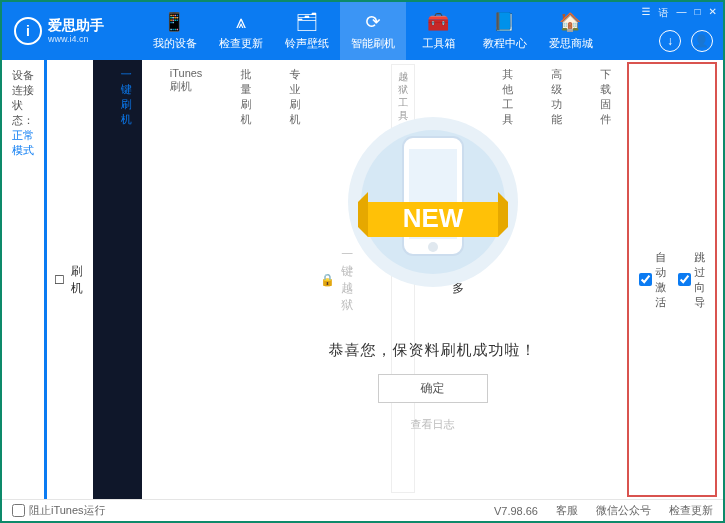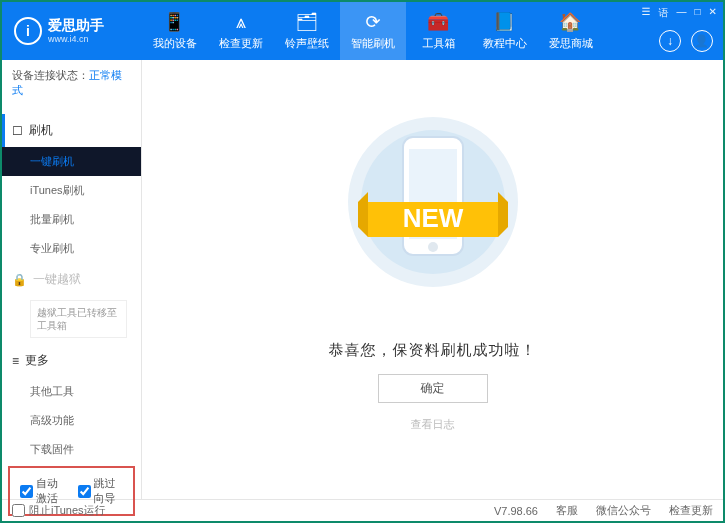--- a/index.html
+++ b/index.html
@@ -12,21 +12,21 @@
 .logo-text .sub { font-size: 9px; opacity: 0.8; }
 .nav { display: flex; flex: 1; height: 100%; }
 .nav-item { width: 66px; display: flex; flex-direction: column; align-items: center; justify-content: center; font-size: 11px; cursor: pointer; gap: 3px; }
 .nav-item.active { background: #3b95f5; }
 .nav-item .icon { font-size: 18px; }
 .titlebar-right { position: absolute; right: 6px; top: 4px; display: flex; gap: 8px; font-size: 10px; }
 .tb-icon { cursor: pointer; opacity: 0.9; }
 .circle-btns { position: absolute; right: 10px; bottom: 8px; display: flex; gap: 10px; }
 .circle-btn { width: 22px; height: 22px; border: 1.5px solid #fff; border-radius: 50%; display: flex; align-items: center; justify-content: center; font-size: 12px; cursor: pointer; }
 .body { display: flex; height: calc(100% - 58px - 22px); }
-.sidebar { width: 140px; border-right: 1px solid #e5e5e5; display: flex; flex-direction: column; font-size: 12px; color: #555; }
+.sidebar { width: 140px; border-right: 1px solid #e5e5e5; display: flex; font-size: 12px; color: #555; }
 .conn-status { padding: 8px 10px; font-size: 11px; color: #555; }
 .conn-status .mode { color: #0b7bf2; }
 .section-head { display: flex; align-items: center; gap: 6px; padding: 8px 10px; color: #333; }
 .active-bar { border-left: 3px solid #0b7bf2; padding-left: 7px; }
 .sub-item { padding: 7px 10px 7px 28px; cursor: pointer; color: #666; font-size: 11px; }
 .sub-item.active { background: #0f172a; color: #0b7bf2; }
 .lock-head { display: flex; align-items: center; gap: 6px; padding: 8px 10px; color: #bbb; }
 .note-box { margin: 4px 14px 6px 28px; border: 1px solid #eee; padding: 5px 6px; font-size: 10px; color: #999; line-height: 1.3; }
 .checkbox-row { display: flex; gap: 12px; padding: 8px 10px; border: 2px solid #d9534f; margin: 2px 6px; font-size: 11px; align-items: center; }
 .checkbox-row label { display: flex; align-items: center; gap: 3px; cursor: pointer; }

